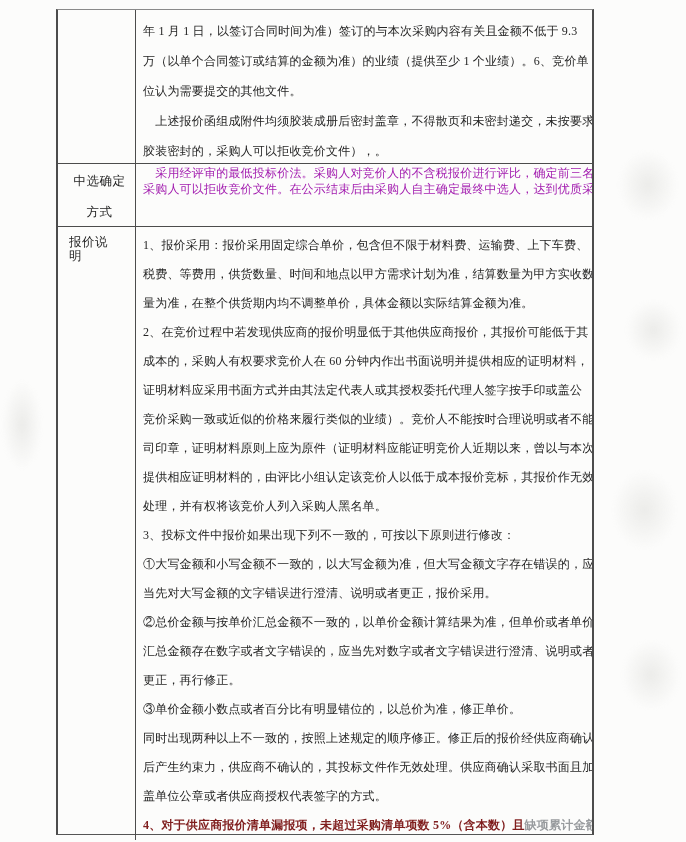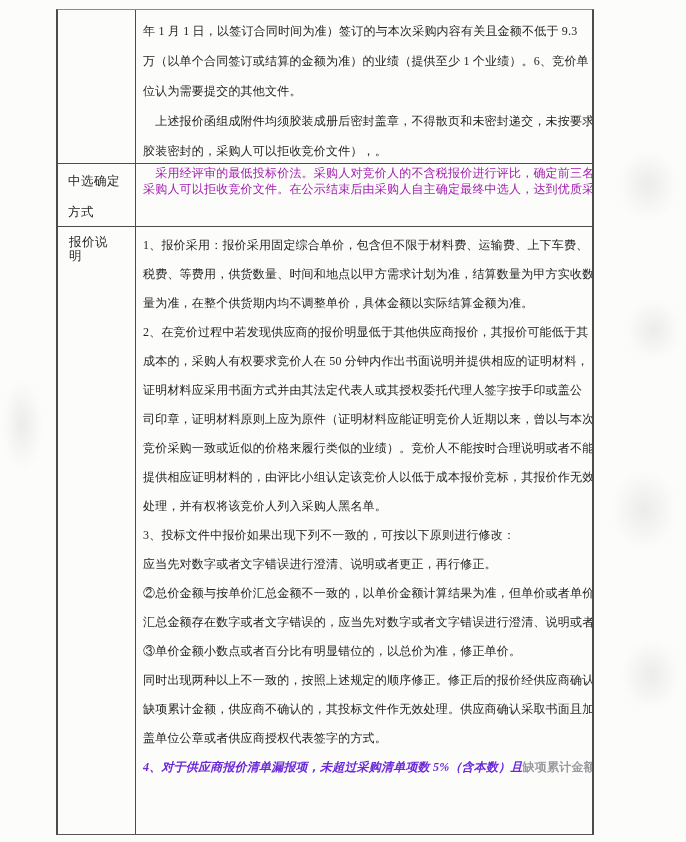--- a/index.html
+++ b/index.html
@@ -16,41 +16,41 @@
     border-left:2px solid #4c4c4c;
     border-right:2px solid #4c4c4c;
     border-top:1.5px solid #8a8a8a;
     border-bottom:1.5px solid #555;
     box-sizing:border-box;
     background:transparent;
     display:flex;flex-direction:column;
   }
   .t-row{display:flex;box-sizing:border-box;}
   .t-row.r1{height:154px;border-bottom:1.5px solid #4c4c4c;}
-  .t-row.r2{height:63px;border-bottom:1.5px solid #4c4c4c;}
+  .t-row.r2{height:63px;border-bottom:1.5px solid #4c4c4c;text-align:center;}
   .t-row.r3{flex:1;}
   .t-label{
     width:78px;box-sizing:border-box;flex:0 0 78px;
     border-right:1.5px solid #4c4c4c;
     font-size:12.5px;letter-spacing:0.5px;color:#1f1f1f;
   }
   .r2 .t-label{padding:2px 4px 0 10px;line-height:31px;}
   .r3 .t-label{padding:8px 20px 0 11px;line-height:14px;}
   .t-content{
     flex:1;box-sizing:border-box;padding-left:7px;overflow:hidden;
     font-size:12px;color:#242424;
   }
   .r1 .t-content{padding-top:6px;}
   .r2 .t-content{padding-top:1px;font-size:12px;color:#a21caf;}
   .r3 .t-content{padding-top:4px;}
   .tl{white-space:nowrap;letter-spacing:0.2px;}
   .r1 .tl{line-height:30px;}
   .r2 .tl{line-height:16px;}
   .r3 .tl{line-height:29px;}
-  .lastmain{font-weight:600;color:#6d28d9;font-style:italic;}
+  .lastmain{font-weight:600;color:#7f1d1d;}
   .faded{color:#989b9e;font-weight:700;}
   
   .smudge{
     position:absolute;border-radius:50%;
     background:radial-gradient(closest-side,#d8d8d4,rgba(255,255,255,0));
     opacity:.45;filter:blur(2px);
   }
 </style>
 </head>
 <body>
@@ -85,33 +85,35 @@
     <div class="t-row r3">
       <div class="t-label">
         <span>报价说明</span>
       </div>
       <div class="t-content">
         <div>
             <div class="tl">1、报价采用：报价采用固定综合单价，包含但不限于材料费、运输费、上下车费、</div>
             <div class="tl">税费、等费用，供货数量、时间和地点以甲方需求计划为准，结算数量为甲方实收数</div>
             <div class="tl">量为准，在整个供货期内均不调整单价，具体金额以实际结算金额为准。</div>
             <div class="tl">2、在竞价过程中若发现供应商的报价明显低于其他供应商报价，其报价可能低于其</div>
-            <div class="tl">成本的，采购人有权要求竞价人在 50 分钟内作出书面说明并提供相应的证明材料，</div>
+            <div class="tl">成本的，采购人有权要求竞价人在 60 分钟内作出书面说明并提供相应的证明材料，</div>
             <div class="tl">证明材料应采用书面方式并由其法定代表人或其授权委托代理人签字按手印或盖公</div>
+            <div class="tl">竞价采购一致或近似的价格来履行类似的业绩）。竞价人不能按时合理说明或者不能</div>
             <div class="tl">司印章，证明材料原则上应为原件（证明材料应能证明竞价人近期以来，曾以与本次</div>
-            <div class="tl">竞价采购一致或近似的价格来履行类似的业绩）。竞价人不能按时合理说明或者不能</div>
             <div class="tl">提供相应证明材料的，由评比小组认定该竞价人以低于成本报价竞标，其报价作无效</div>
             <div class="tl">处理，并有权将该竞价人列入采购人黑名单。</div>
             <div class="tl">3、投标文件中报价如果出现下列不一致的，可按以下原则进行修改：</div>
-            <div class="tl">应当先对数字或者文字错误进行澄清、说明或者更正，再行修正。</div>
+            <div class="tl">①大写金额和小写金额不一致的，以大写金额为准，但大写金额文字存在错误的，应</div>
+            <div class="tl">当先对大写金额的文字错误进行澄清、说明或者更正，报价采用。</div>
             <div class="tl">②总价金额与按单价汇总金额不一致的，以单价金额计算结果为准，但单价或者单价</div>
             <div class="tl">汇总金额存在数字或者文字错误的，应当先对数字或者文字错误进行澄清、说明或者</div>
+            <div class="tl">更正，再行修正。</div>
             <div class="tl">③单价金额小数点或者百分比有明显错位的，以总价为准，修正单价。</div>
             <div class="tl">同时出现两种以上不一致的，按照上述规定的顺序修正。修正后的报价经供应商确认</div>
-            <div class="tl">缺项累计金额，供应商不确认的，其投标文件作无效处理。供应商确认采取书面且加</div>
+            <div class="tl">后产生约束力，供应商不确认的，其投标文件作无效处理。供应商确认采取书面且加</div>
             <div class="tl">盖单位公章或者供应商授权代表签字的方式。</div>
           </div>
         <div class="tl">
           <span class="lastmain">4、对于供应商报价清单漏报项，未超过采购清单项数 5%（含本数）且</span><span class="faded">缺项累计金额</span>
         </div>
       </div>
     </div>
 
   </div>
 

